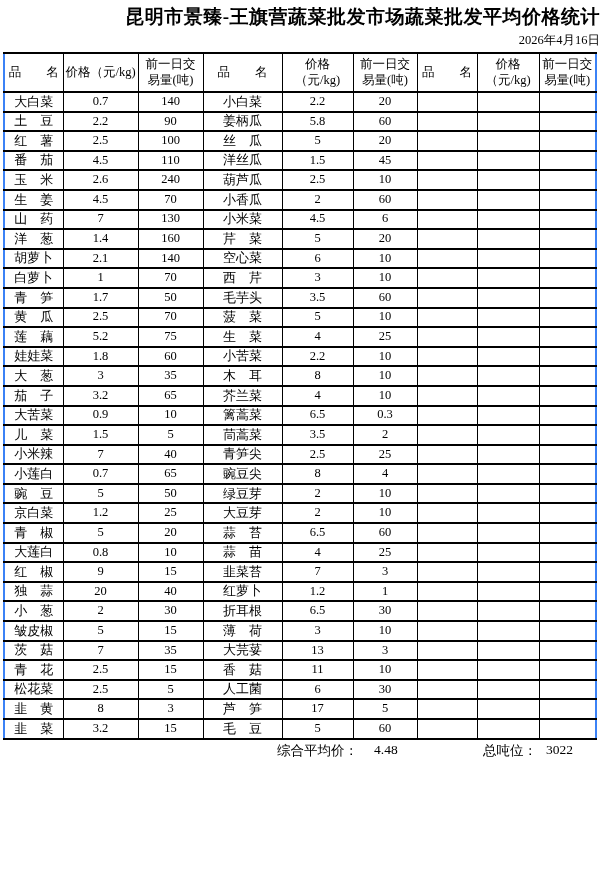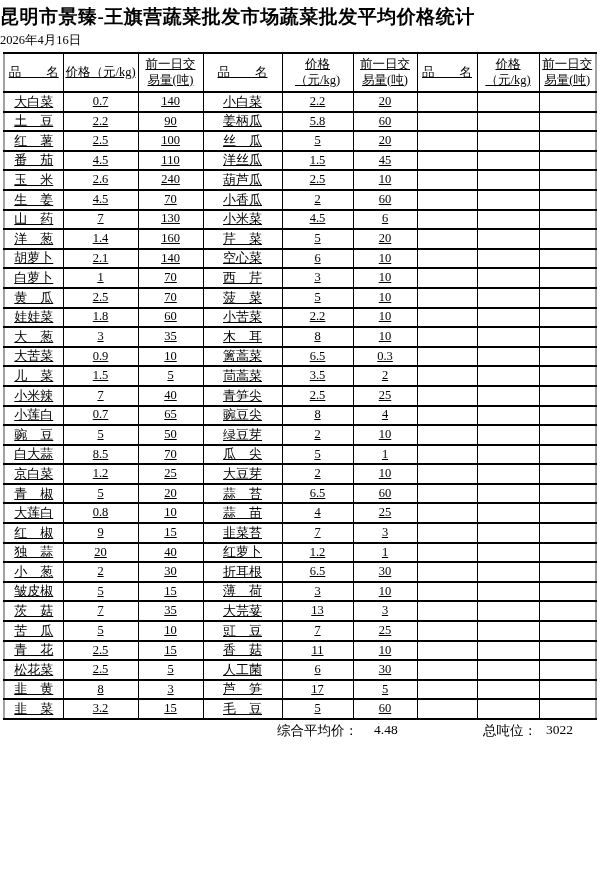--- a/index.html
+++ b/index.html
@@ -4,50 +4,50 @@
 <style>
   html,body{margin:0;padding:0;background:#ffffff;}
   body{
     width:600px;height:892px;
     font-family:"Liberation Serif","DejaVu Serif",serif;
     color:#000;
     position:relative;
     overflow:hidden;
   }
   .title{
-    text-align:left;
+    text-align:right;
     font-size:19px;
     font-weight:bold;
     padding-top:4px;
     white-space:nowrap;
     letter-spacing:0.5px;
   }
   .date{
-    text-align:left;
+    text-align:right;
     font-size:12.5px;
     margin-top:2px;
   }
   table.price-table{
     border-collapse:collapse;
     table-layout:fixed;
     width:592px;
     margin:3px auto 0 auto;
   }
   table.price-table th,
   table.price-table td{
     border-style:solid;
     border-color:#000;
     border-width:2px 1px;   
     padding:0 1px;
     text-align:center;
     vertical-align:middle;
     overflow:hidden;
     font-weight:normal;
   }
-  table.price-table{border:2px solid #a3a3a3;text-decoration:underline;}
+  table.price-table{border:2px solid #3b82f6;}
   thead th{
     height:37px;
     font-size:12.5px;
     line-height:1.25;
   }
   tbody td{
     height:17.6px;
     font-size:12.5px;
     line-height:1.1;
   }
@@ -201,48 +201,81 @@
         <td class="num">1</td>
         <td class="num">70</td>
         <td class="name">西　芹</td>
         <td class="num">3</td>
         <td class="num">10</td>
         <td class="name"></td>
         <td class="num"></td>
         <td class="num"></td>
       </tr>
       <tr>
+        <td class="name">青　笋</td>
+        <td class="num bold">1.7</td>
+        <td class="num">50</td>
+        <td class="name">毛芋头</td>
+        <td class="num">3.5</td>
+        <td class="num">60</td>
+        <td class="name"></td>
+        <td class="num"></td>
+        <td class="num"></td>
+      </tr>
+      <tr>
         <td class="name">黄　瓜</td>
         <td class="num">2.5</td>
         <td class="num">70</td>
         <td class="name">菠　菜</td>
         <td class="num">5</td>
         <td class="num">10</td>
         <td class="name"></td>
         <td class="num"></td>
         <td class="num"></td>
       </tr>
       <tr>
+        <td class="name">莲　藕</td>
+        <td class="num">5.2</td>
+        <td class="num">75</td>
+        <td class="name">生　菜</td>
+        <td class="num">4</td>
+        <td class="num">25</td>
+        <td class="name"></td>
+        <td class="num"></td>
+        <td class="num"></td>
+      </tr>
+      <tr>
         <td class="name">娃娃菜</td>
         <td class="num">1.8</td>
         <td class="num">60</td>
         <td class="name">小苦菜</td>
         <td class="num bold">2.2</td>
         <td class="num">10</td>
         <td class="name"></td>
         <td class="num"></td>
         <td class="num"></td>
       </tr>
       <tr>
         <td class="name">大　葱</td>
         <td class="num">3</td>
         <td class="num">35</td>
         <td class="name">木　耳</td>
         <td class="num bold">8</td>
         <td class="num bold">10</td>
+        <td class="name"></td>
+        <td class="num"></td>
+        <td class="num"></td>
+      </tr>
+      <tr>
+        <td class="name">茄　子</td>
+        <td class="num">3.2</td>
+        <td class="num">65</td>
+        <td class="name">芥兰菜</td>
+        <td class="num">4</td>
+        <td class="num">10</td>
         <td class="name"></td>
         <td class="num"></td>
         <td class="num"></td>
       </tr>
       <tr>
         <td class="name">大苦菜</td>
         <td class="num">0.9</td>
         <td class="num">10</td>
         <td class="name">篱蒿菜</td>
         <td class="num bold">6.5</td>
@@ -289,31 +322,20 @@
         <td class="num">5</td>
         <td class="num bold">50</td>
         <td class="name">绿豆芽</td>
         <td class="num">2</td>
         <td class="num">10</td>
         <td class="name"></td>
         <td class="num"></td>
         <td class="num"></td>
       </tr>
       <tr>
-        <td class="name">白大蒜</td>
-        <td class="num bold">8.5</td>
-        <td class="num">70</td>
-        <td class="name">瓜　尖</td>
-        <td class="num">5</td>
-        <td class="num">1</td>
-        <td class="name"></td>
-        <td class="num"></td>
-        <td class="num"></td>
-      </tr>
-      <tr>
         <td class="name">京白菜</td>
         <td class="num">1.2</td>
         <td class="num">25</td>
         <td class="name">大豆芽</td>
         <td class="num">2</td>
         <td class="num">10</td>
         <td class="name"></td>
         <td class="num"></td>
         <td class="num"></td>
       </tr>
@@ -383,31 +405,20 @@
         <td class="num"></td>
         <td class="num"></td>
       </tr>
       <tr>
         <td class="name">茨　菇</td>
         <td class="num">7</td>
         <td class="num">35</td>
         <td class="name">大芫荽</td>
         <td class="num">13</td>
         <td class="num">3</td>
-        <td class="name"></td>
-        <td class="num"></td>
-        <td class="num"></td>
-      </tr>
-      <tr>
-        <td class="name">苦　瓜</td>
-        <td class="num">5</td>
-        <td class="num">10</td>
-        <td class="name">豇　豆</td>
-        <td class="num">7</td>
-        <td class="num">25</td>
         <td class="name"></td>
         <td class="num"></td>
         <td class="num"></td>
       </tr>
       <tr>
         <td class="name">青　花</td>
         <td class="num">2.5</td>
         <td class="num">15</td>
         <td class="name">香　菇</td>
         <td class="num">11</td>

